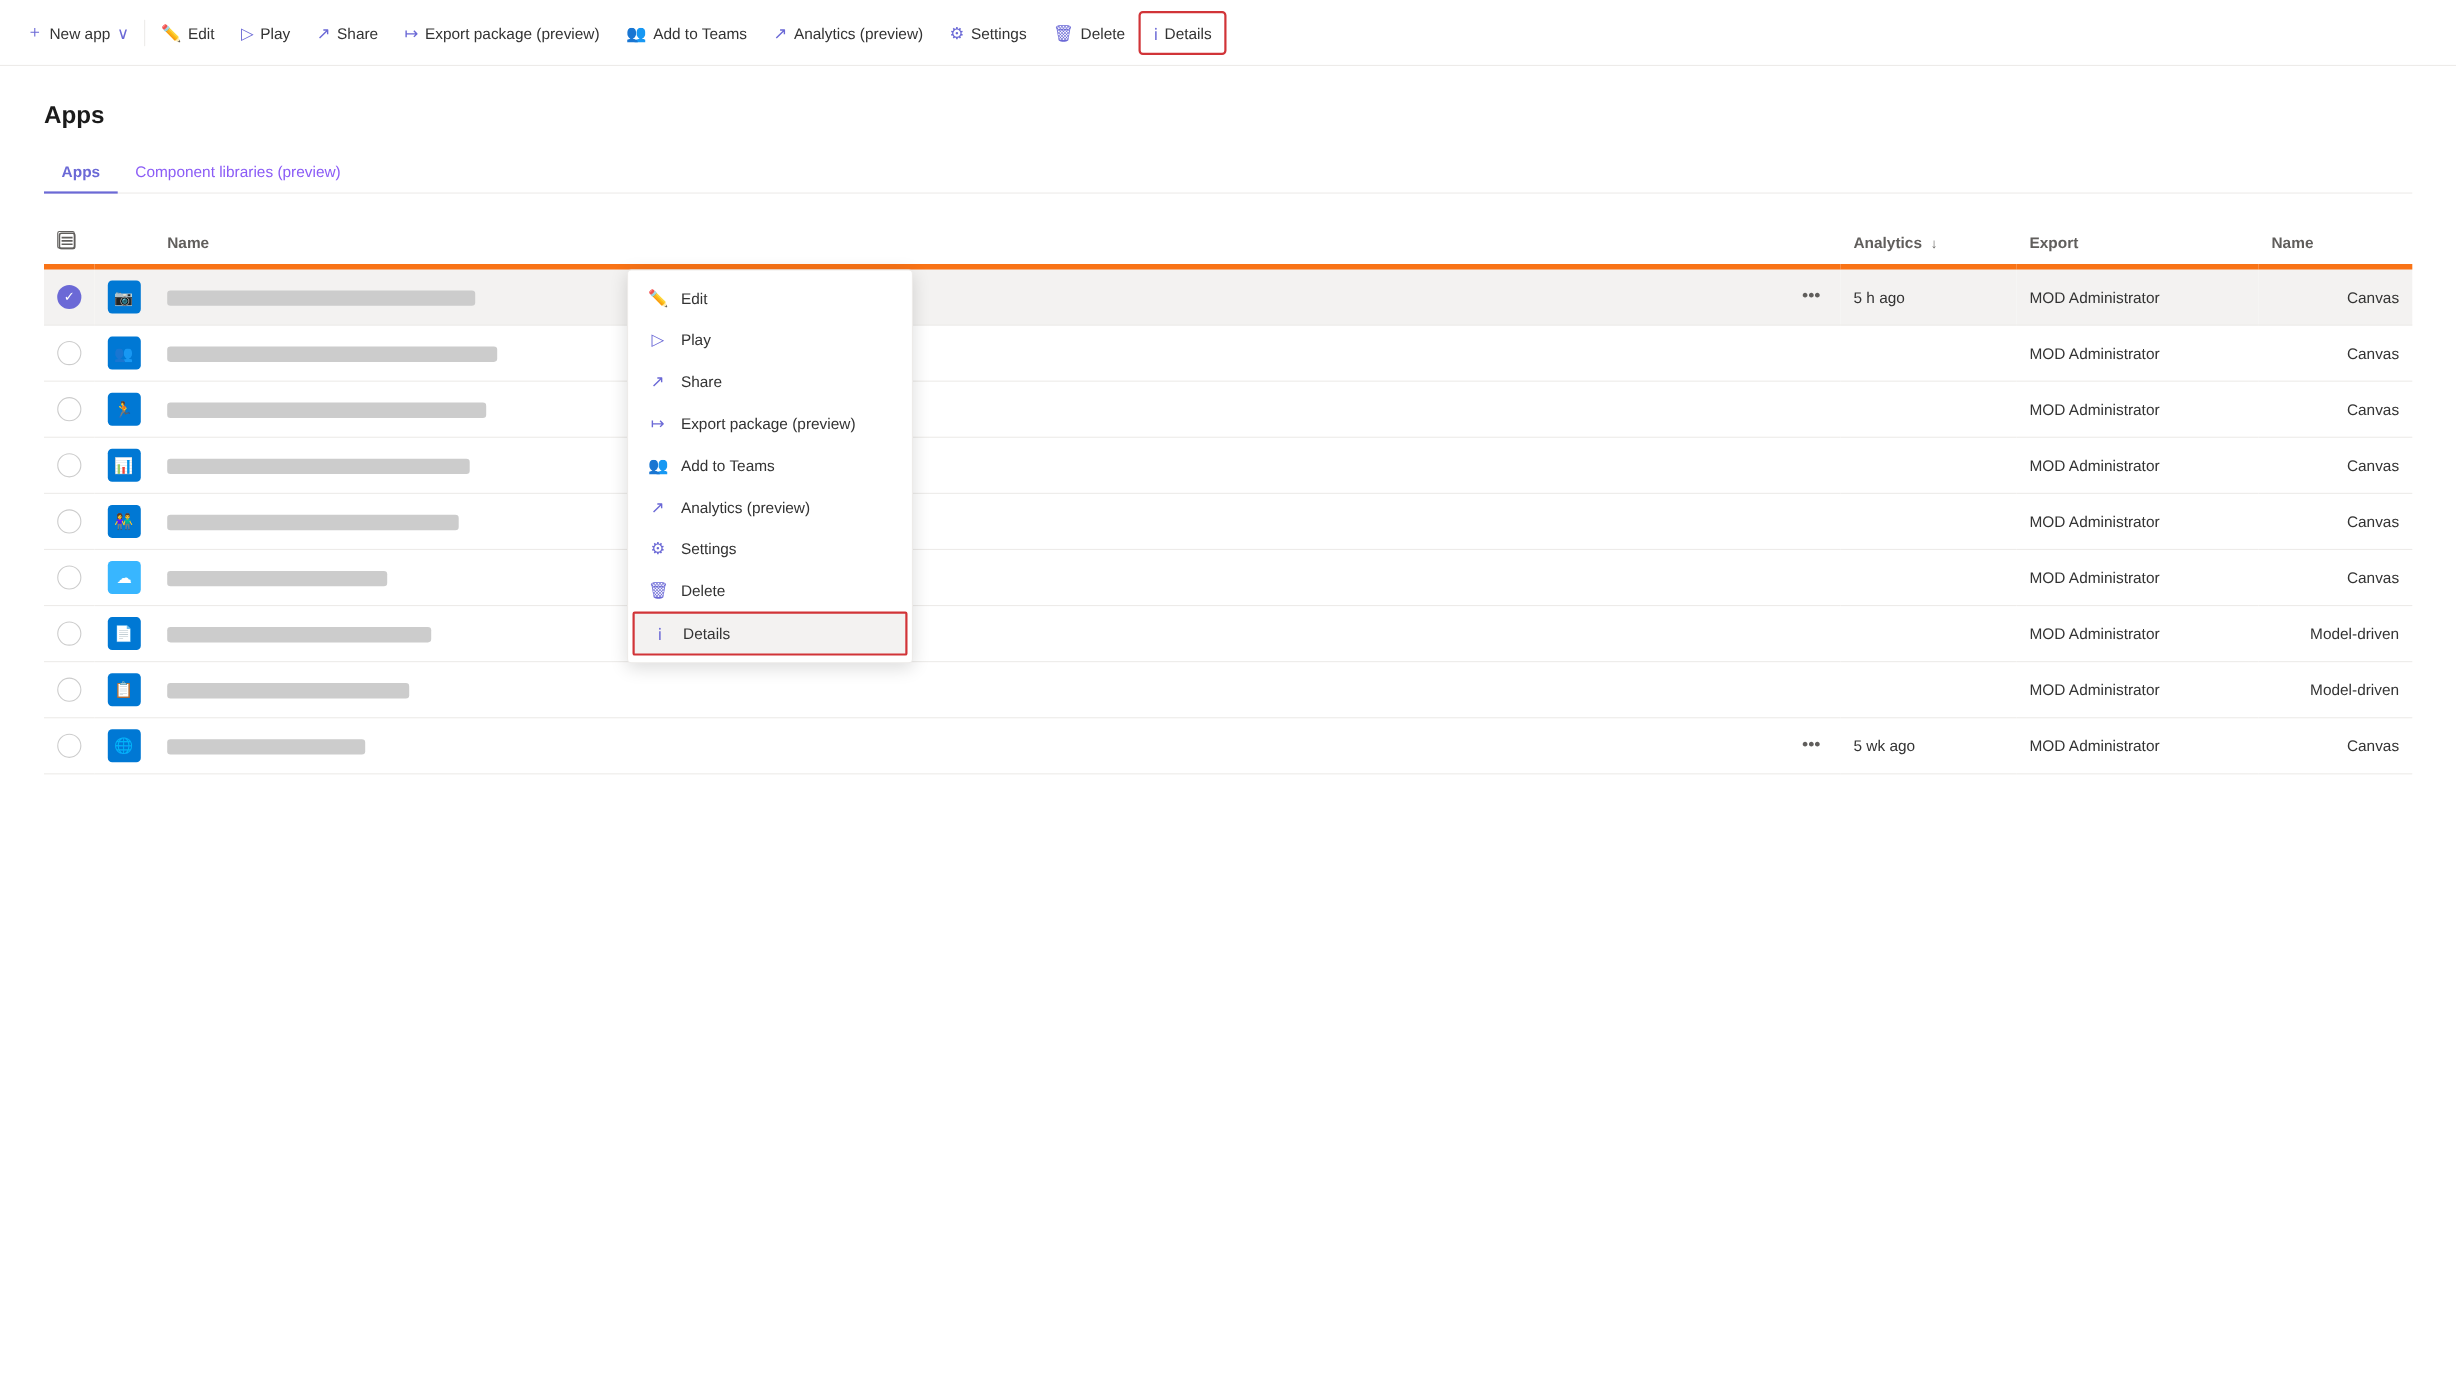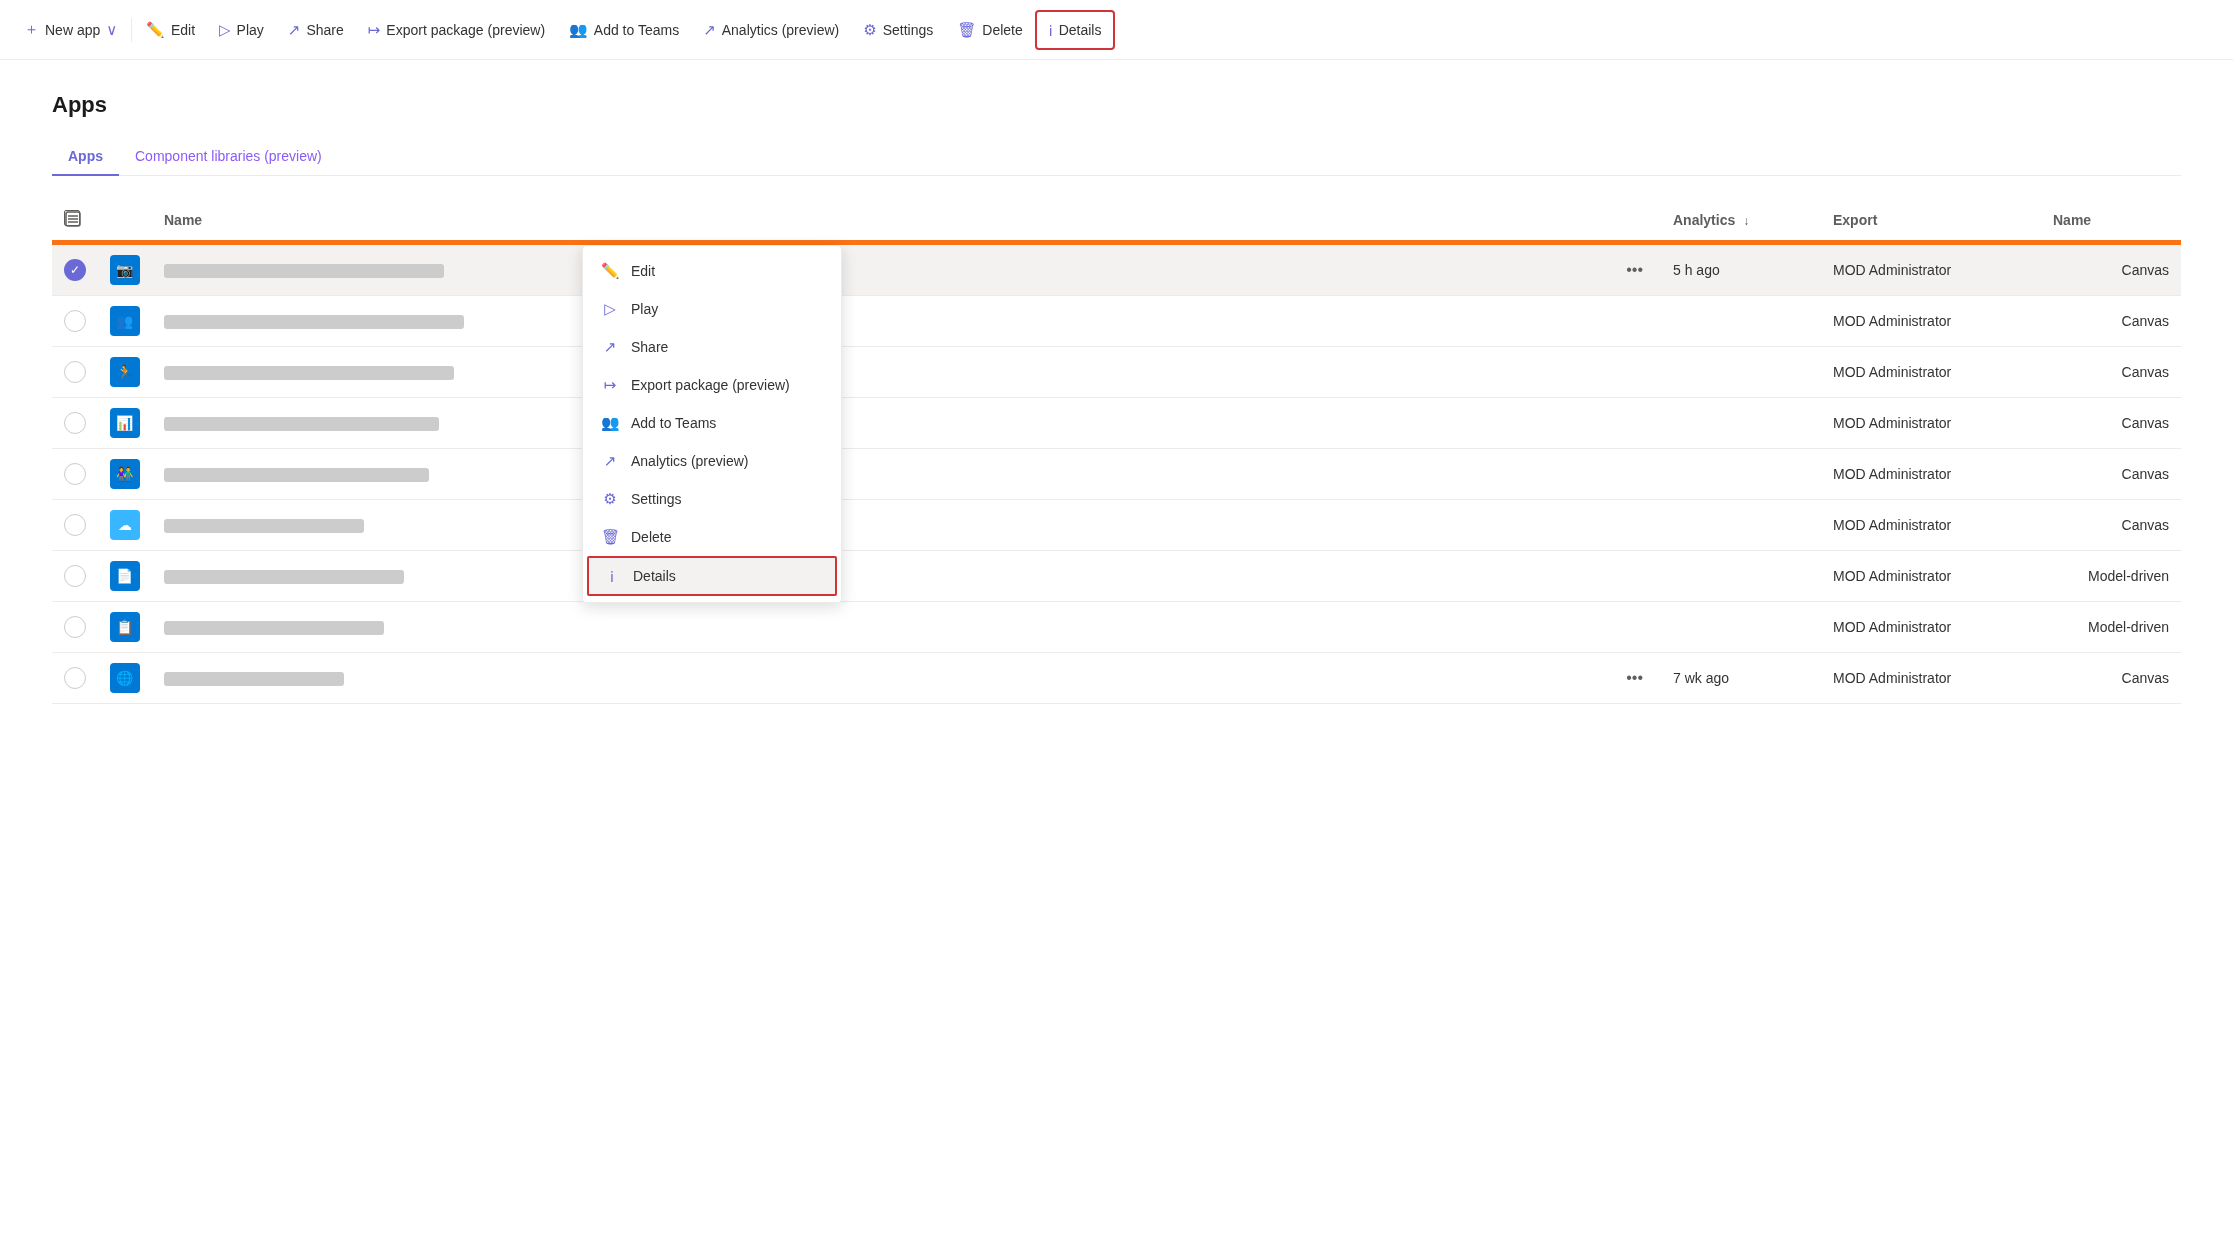--- a/index.html
+++ b/index.html
@@ -38,21 +38,21 @@
     }
     .toolbar-divider {
       width: 1px;
       height: 24px;
       background: #edebe9;
       margin: 0 2px;
     }
 
     
     .main {
-      padding: 32px 52px;
+      padding: 32px 40px;
     }
     .page-title {
       font-size: 22px;
       font-weight: 600;
       margin-bottom: 20px;
       color: #1b1b1b;
     }
 
     
     .tabs {
@@ -376,21 +376,21 @@
           </tr>
           <tr>
             <td class="col-check">
               <div style="width:22px;height:22px;border:1.5px solid #ccc;border-radius:50%;"></div>
             </td>
             <td class="col-icon">
               <div class="app-icon blue">🌐</div>
             </td>
             <td class="col-name"><span class="app-name-blurred" style="width: 180px;"></span></td>
             <td class="col-dots"><button class="dots-btn">•••</button></td>
-            <td class="col-modified">7 wk ago</td>
+            <td class="col-modified">5 wk ago</td>
             <td class="col-owner">MOD Administrator</td>
             <td class="col-type">Canvas</td>
           </tr>
         </tbody>
     </table>
 
     <div class="context-menu-wrapper">
       <div class="context-menu">
 
       <div class="context-menu-item">

